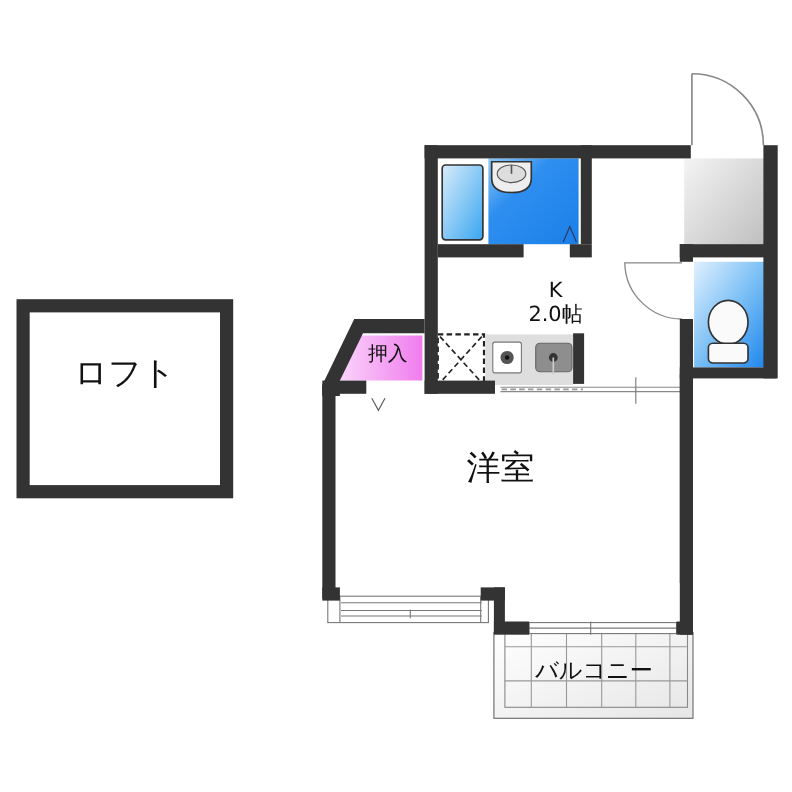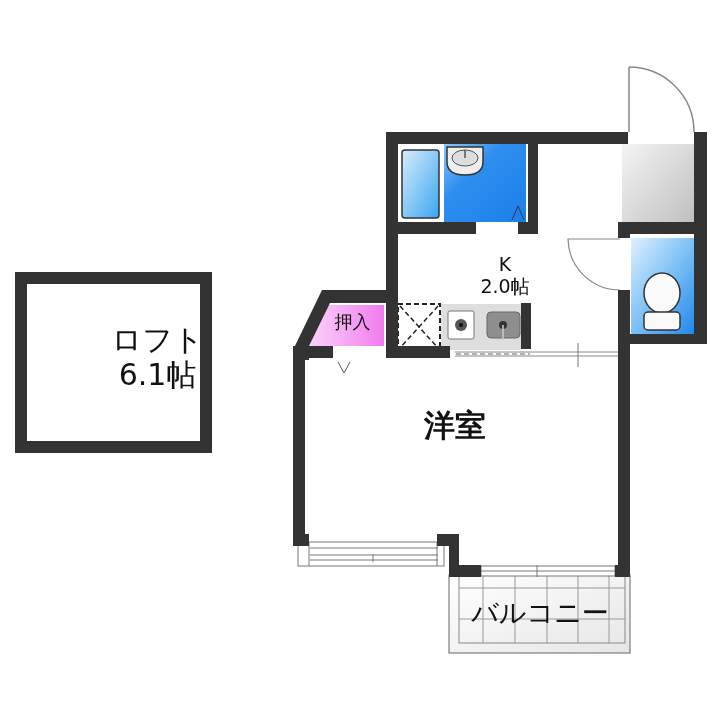--- a/index.html
+++ b/index.html
@@ -7,23 +7,22 @@
   .abs{position:absolute;}
   .wall{position:absolute;background:#333;}
   .lbl{position:absolute;color:#111;text-align:center;line-height:1.15;white-space:nowrap;}
   svg{position:absolute;left:0;top:0;}
 </style>
 </head>
 <body>
 
 <div class="wall" style="left:15px;top:272px;width:197px;height:181px;"></div>
 <div class="abs" style="left:27px;top:284px;width:173px;height:157px;background:#fff;"></div>
-<div class="lbl" style="left:27px;top:323px;width:173px;font-size:30px;margin-left:44px;">
+<div class="lbl" style="left:27px;top:323px;width:173px;font-size:30px;">
   <div>ロフト</div>
-  <div>6.1帖</div>
 </div>
 
 <svg width="720" height="720">
   <defs>
     <linearGradient id="blue" x1="0" y1="0" x2="1" y2="1">
       <stop offset="0" stop-color="#8cc8f8"></stop>
         <stop offset="0.35" stop-color="#2f8ff0"></stop>
         <stop offset="1" stop-color="#1a7fe8"></stop>
     </linearGradient>
     <linearGradient id="blue2" x1="0" y1="0" x2="1" y2="1">
@@ -145,16 +144,16 @@
     <rect x="615" y="565" width="15" height="12"></rect>
     <rect x="618" y="340" width="12" height="237"></rect>
   </g>
 </svg>
 
 <div class="lbl" style="left:460px;top:254px;width:90px;font-size:19px;">
   <div>K</div>
   <div>2.0帖</div>
 </div>
 <div class="lbl" style="left:325px;top:313px;width:55px;font-size:18px;font-family:Liberation Mono, monospace;">押入</div>
-<div class="lbl" style="left:385px;top:408px;width:140px;font-size:31px;font-weight:bold;">
+<div class="lbl" style="left:385px;top:408px;width:140px;font-size:31px;">
   <div>洋室</div>
 </div>
-<div class="lbl" style="left:460px;top:597px;width:160px;font-size:27px;">バルコニー</div>
+<div class="lbl" style="left:460px;top:597px;width:160px;font-size:21px;">バルコニー</div>
 
 </body></html>

